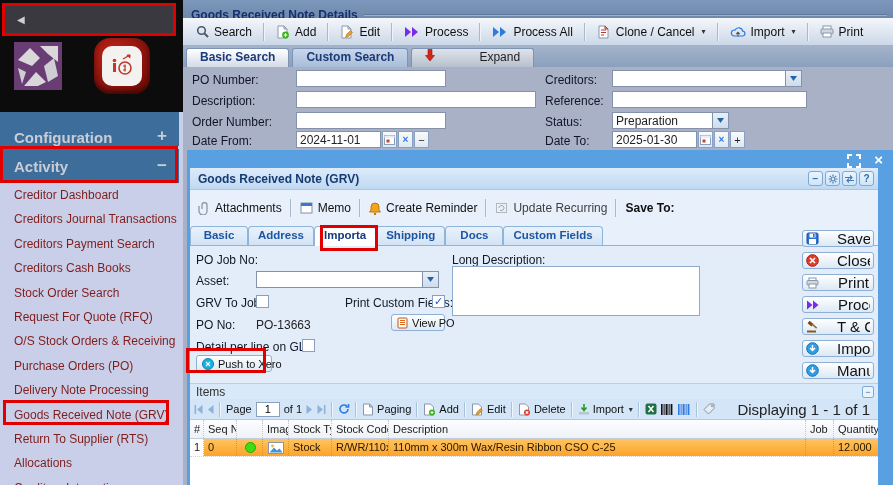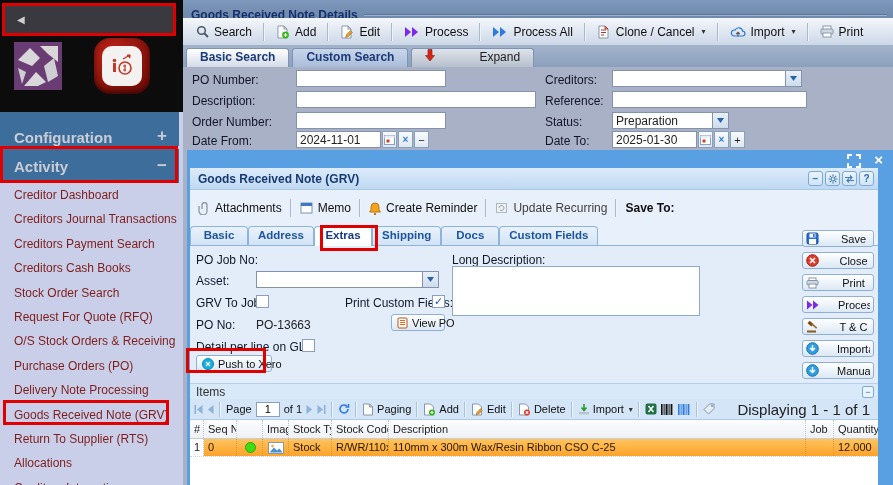--- a/index.html
+++ b/index.html
@@ -103,21 +103,21 @@
   .g-textarea { position:absolute; background:#fff; border:1px solid #8ea9c9; }
   .sbtn { display:flex; align-items:center; gap:4px; background:linear-gradient(#fdfefe,#dde9f5);
           border:1px solid #8fb0d4; border-radius:3px; font-size:11px; color:#111; padding:0 5px;
           height:17px; cursor:pointer; white-space:nowrap; }
   .viewpo { position:absolute; left:201px; top:143px; width:54px; }
   .pushxero { position:absolute; left:6px; top:182px; width:76px; }
 
   .side-col { position:absolute; right:2px; top:62px; width:74px; display:flex; flex-direction:column; gap:5px; }
   .side-btn { width:72px; height:17px; display:flex; align-items:center; gap:18px; padding:0 3px;
               background:linear-gradient(#ffffff,#dbe8f5); border:1px solid #8fb0d4; border-radius:3px;
-              font-size:11px; color:#111; cursor:pointer; overflow:hidden; white-space:nowrap; }
+              font-size:15px; color:#111; cursor:pointer; overflow:hidden; white-space:nowrap; }
   .side-btn .sl { flex:1; text-align:center; overflow:hidden; }
 
   
   .items { position:absolute; left:0; top:215px; width:688px; height:102px; background:#fff; }
   .items-hdr { position:absolute; left:0; top:0; width:688px; height:16px; background:#d8e9fa;
                border-top:1px solid #b5d0ec; color:#333; display:flex; align-items:center; padding-left:6px; }
   .items-min { position:absolute; right:4px; top:2px; width:12px; height:12px; border:1px solid #7fa8d2;
                border-radius:2px; background:#eaf4fd; color:#2a6db0; font-size:9px; line-height:10px;
                text-align:center; cursor:pointer; }
   .pager { position:absolute; left:0; top:16px; width:688px; height:21px; background:#d3e5f6;
@@ -466,21 +466,21 @@
             <span>Update Recurring</span>
           </span>
           <span class="sep"></span>
           <span class="gt-item shipto">Save To:</span>
         </div>
 
         <div class="grv-tabs">
           <div class="baseline"></div>
           <div class="gtab">Basic</div>
           <div class="gtab">Address</div>
-          <div class="gtab active">Extras</div>
+          <div class="gtab active">Importa</div>
           <div class="gtab">Shipping</div>
           <div class="gtab">Docs</div>
           <div class="gtab">Custom Fields</div>
         </div>
 
         <div class="grv-form">
           <span class="g-label" style="left:6px;top:7px">PO Job No:</span>
           <span class="g-label" style="left:262px;top:7px">Long Description:</span>
           <div class="g-textarea" style="left:262px;top:20px;width:248px;height:50px"><span></span></div>
 

